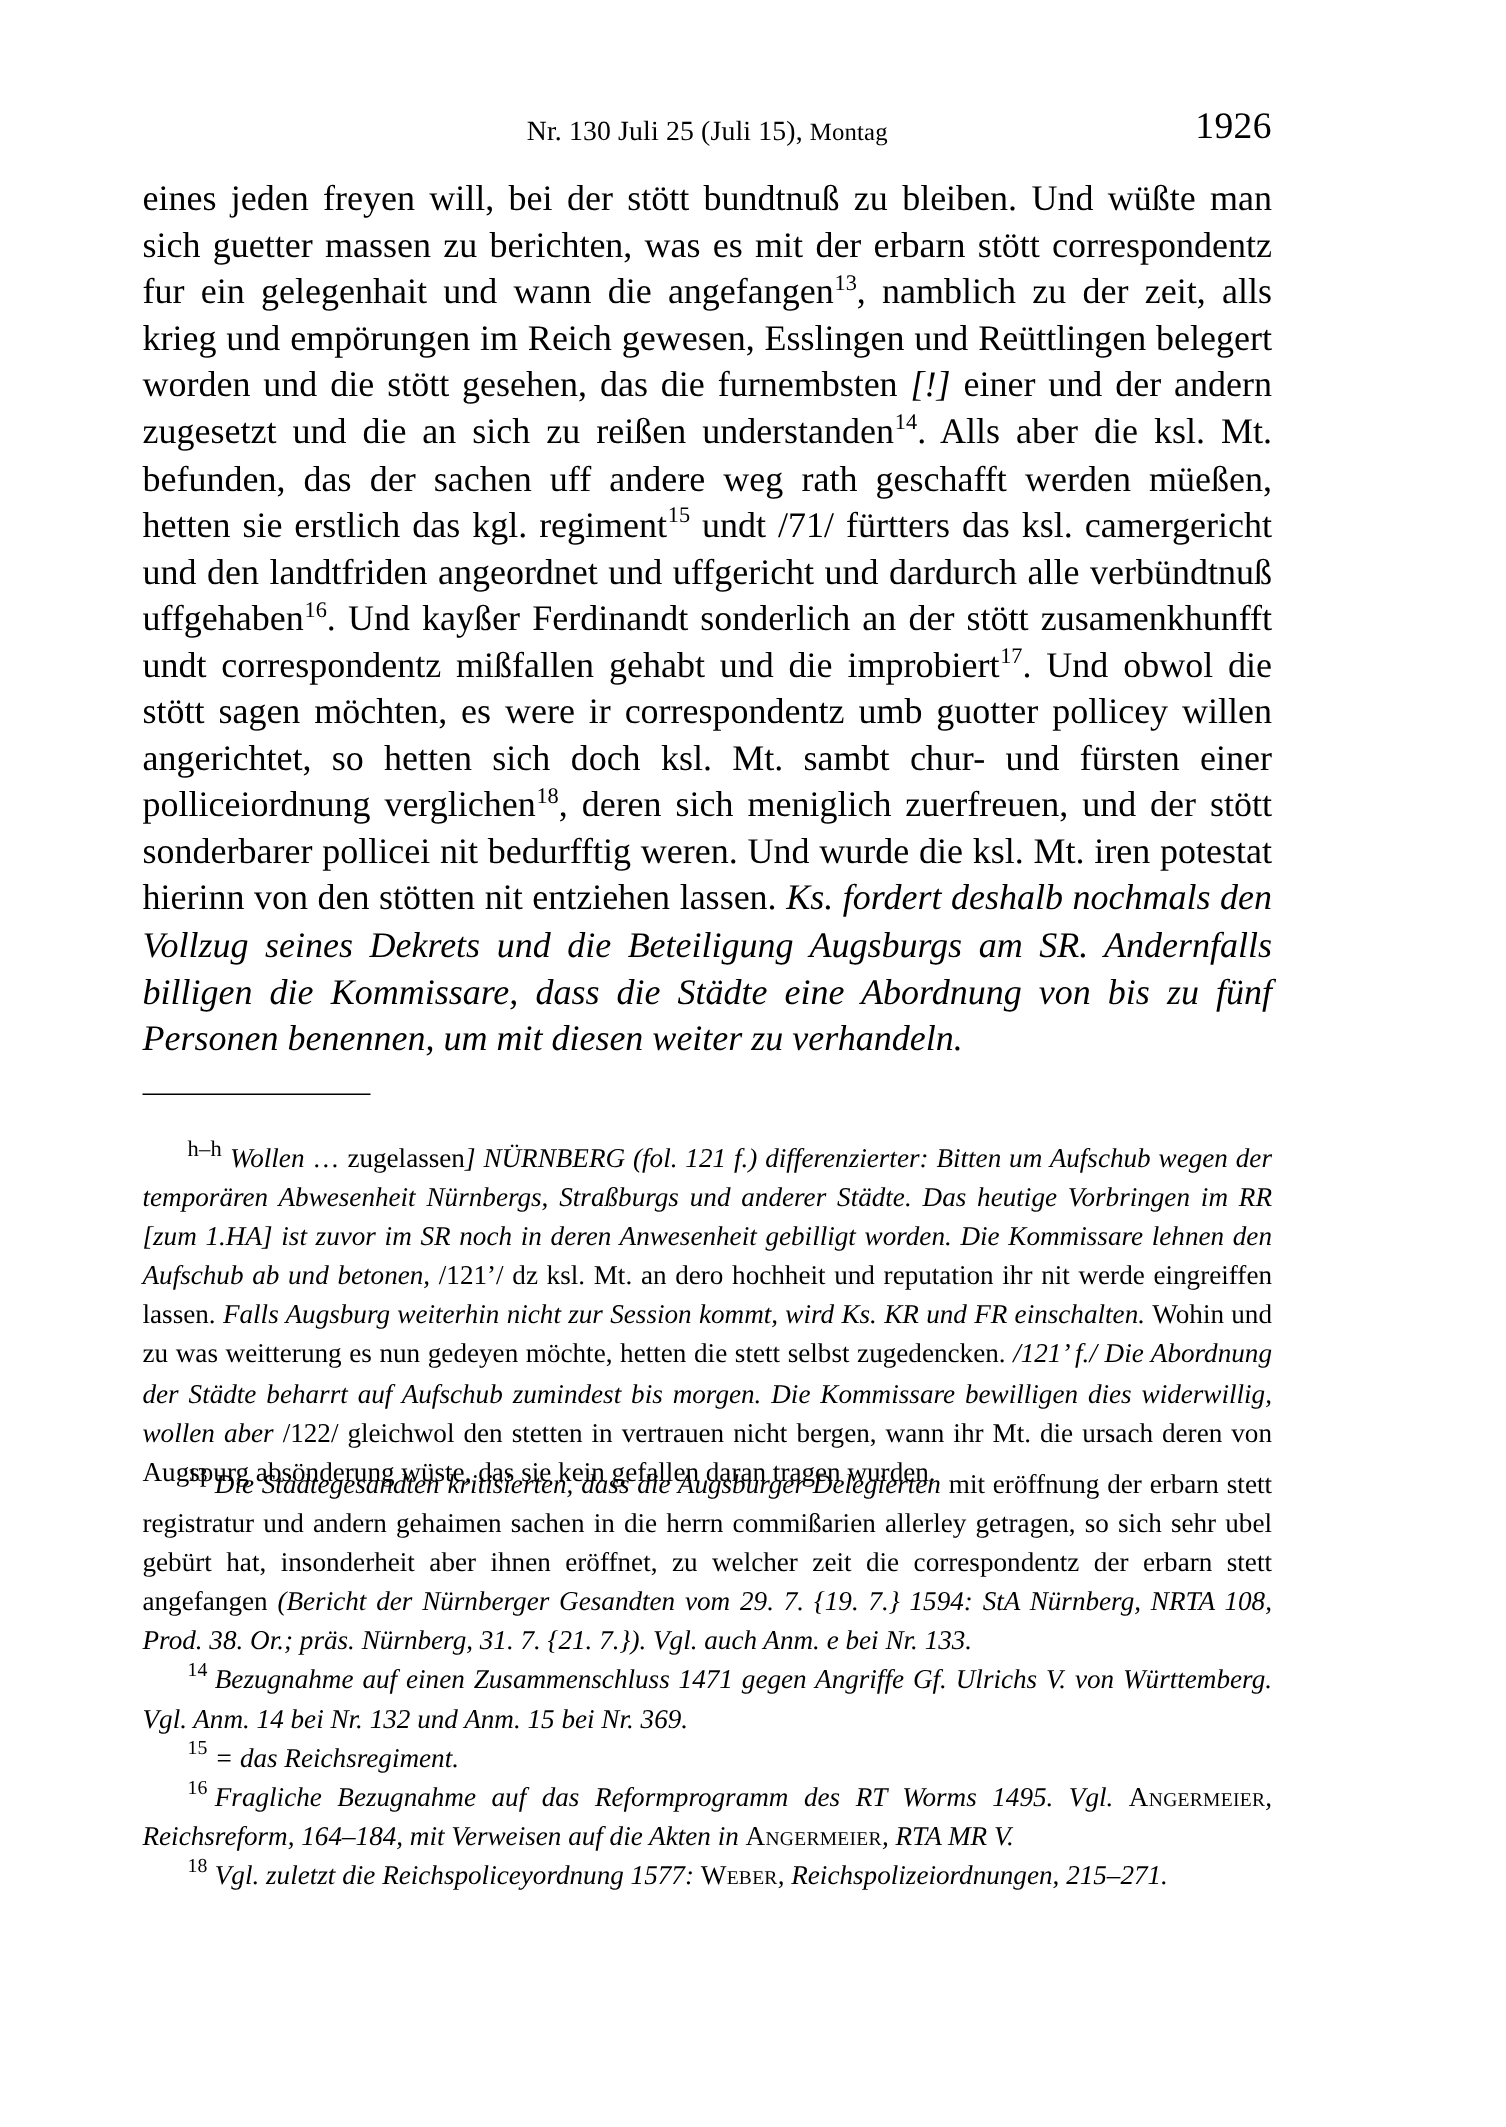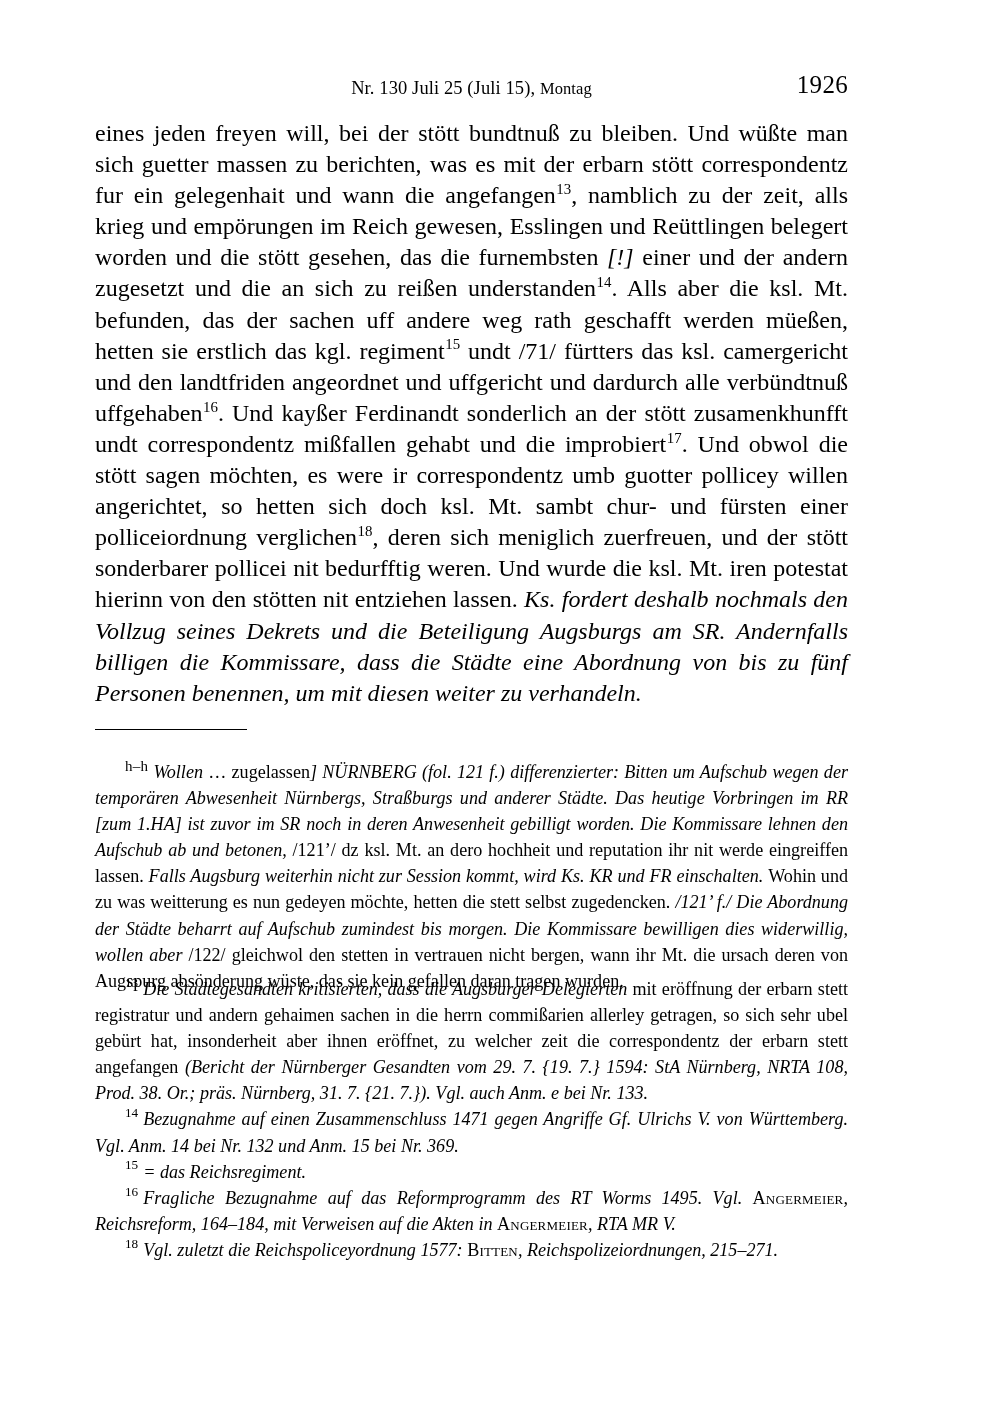--- a/index.html
+++ b/index.html
@@ -177,17 +177,17 @@
 
     <p class="fn"><span class="fn-num">13</span><i>Die Städtegesandten kritisierten, dass die Augsburger Delegierten </i><span>mit eröffnung der erbarn stett registratur und andern gehaimen sachen in die herrn commißarien allerley getragen, so sich sehr ubel gebürt hat, insonderheit aber ihnen eröffnet, zu welcher zeit die correspondentz der erbarn stett angefangen </span><i>(Bericht der Nürnberger Gesandten vom 29. 7. {19. 7.} 1594: StA Nürnberg, NRTA 108, Prod. 38. Or.; präs. Nürnberg, 31. 7. {21. 7.}). Vgl. auch Anm. e bei Nr. 133.</i></p>
 
     <p class="fn"><span class="fn-num">14</span><i>Bezugnahme auf einen Zusammenschluss 1471 gegen Angriffe Gf. Ulrichs V. von Württemberg. Vgl. Anm. 14 bei Nr. 132 und Anm. 15 bei Nr. 369.</i></p>
 
     <p class="fn"><span class="fn-num">15</span><i>= das Reichsregiment.</i></p>
 
     <p class="fn"><span class="fn-num">16</span><i>Fragliche Bezugnahme auf das Reformprogramm des RT Worms 1495. Vgl. </i><span class="sc">Angermeier</span><i>, Reichsreform, 164–184, mit Verweisen auf die Akten in </i><span class="sc">Angermeier</span><i>, RTA MR V.</i></p>
 
 
-    <p class="fn"><span class="fn-num">18</span><i>Vgl. zuletzt die Reichspoliceyordnung 1577: </i><span class="sc">Bitten</span><i>, Reichspolizeiordnungen, 215–271.</i></p>
+    <p class="fn"><span class="fn-num">18</span><i>Vgl. zuletzt die Reichspoliceyordnung 1577: </i><span class="sc">Weber</span><i>, Reichspolizeiordnungen, 215–271.</i></p>
 
   </div>
 
 </div>
 
 </body></html>

